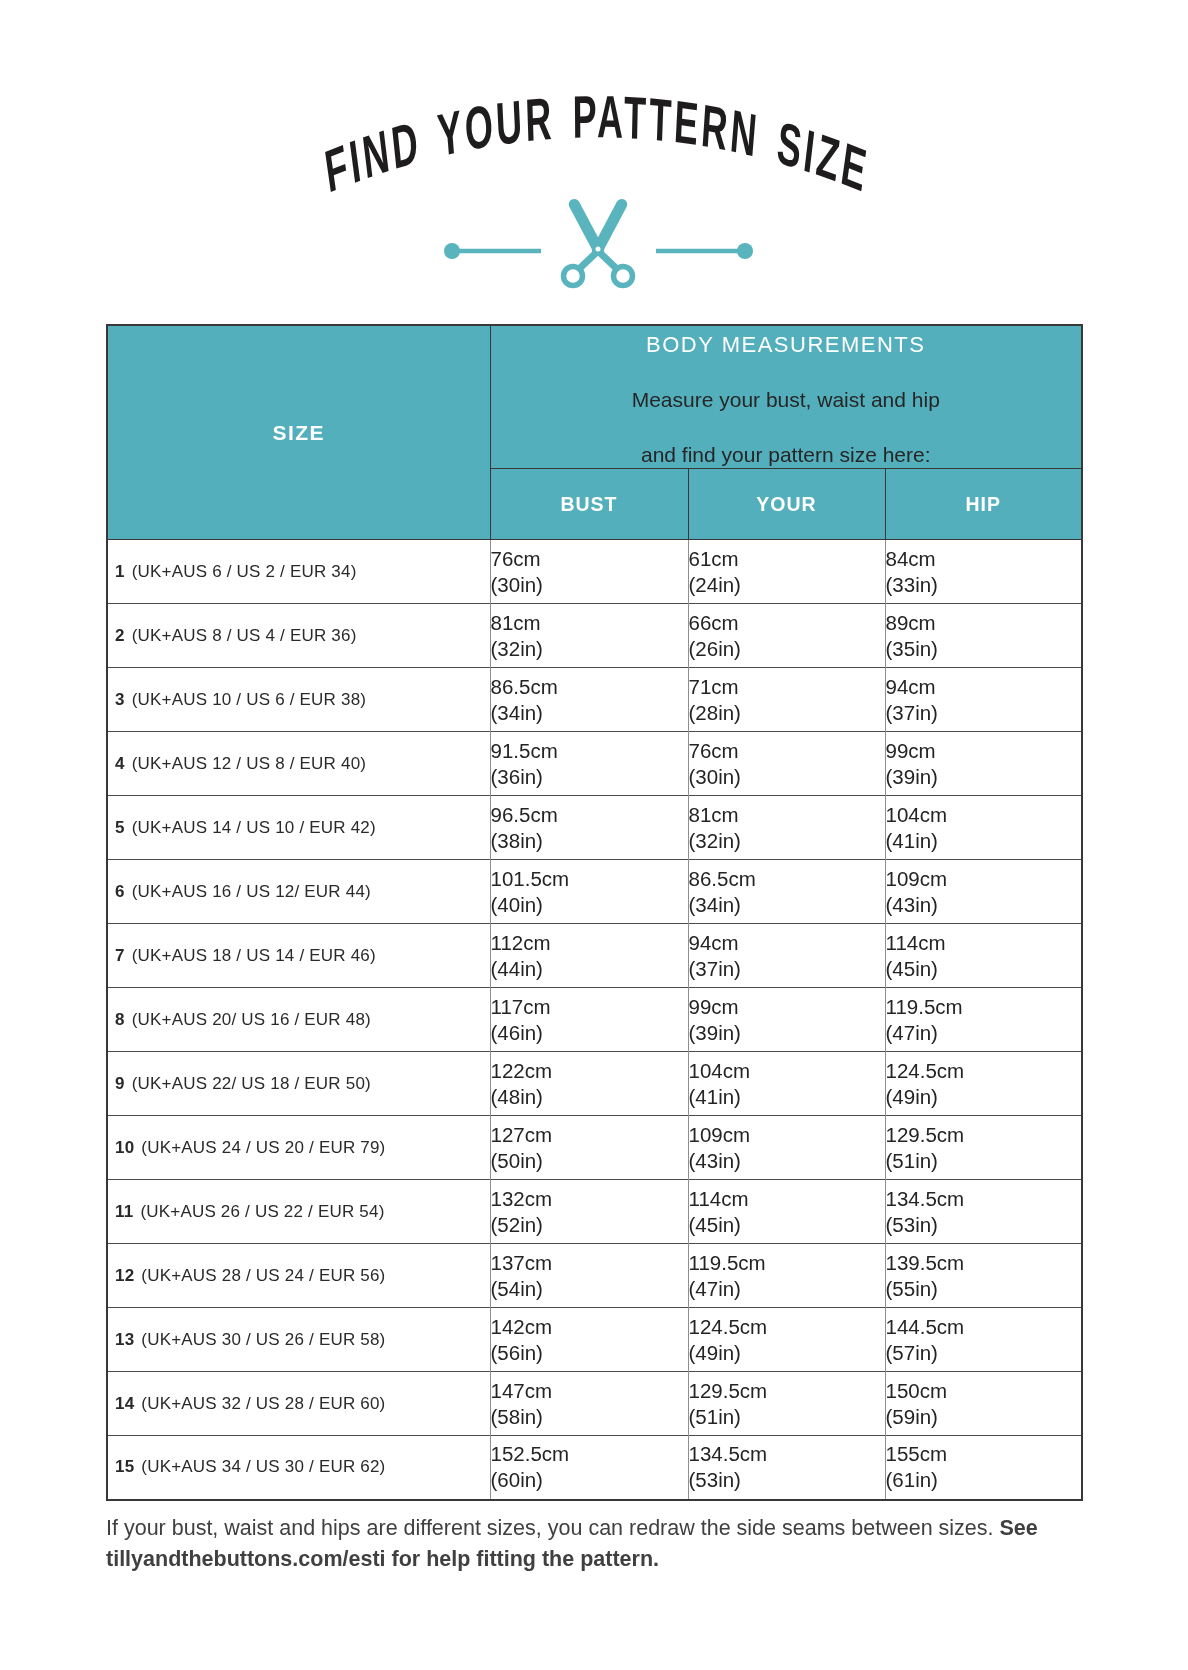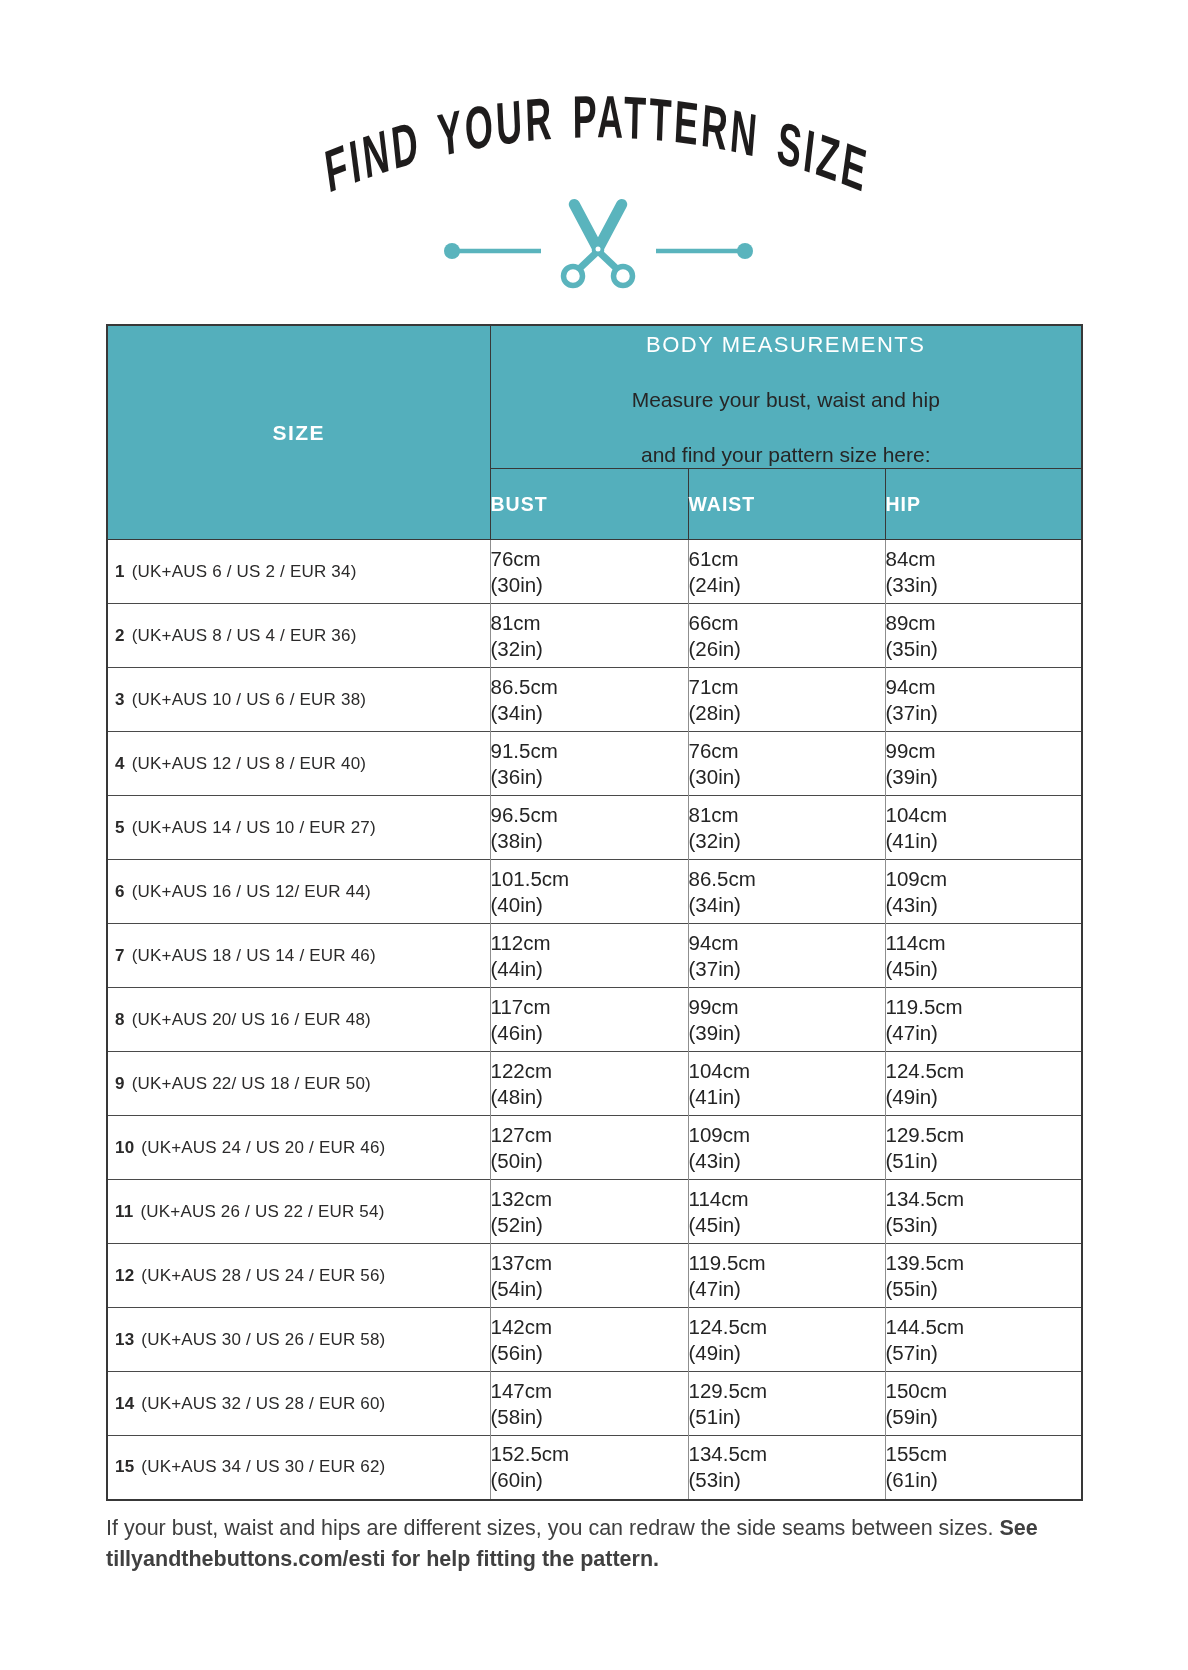--- a/index.html
+++ b/index.html
@@ -66,21 +66,21 @@
     font-size: 21px;
     font-weight: normal;
     line-height: 26px;
     margin-top: 29px;
   }
   th.meas-th {
     height: 71px;
     color: #ffffff;
     font-size: 19.5px;
     letter-spacing: 1px;
-    text-align: left;
+    text-align: center;
   }
 
   tbody td {
     height: 64px;
     border-top: 1.5px solid #4a4a4a;
     border-left: 1.3px solid #8f8f8f;
     background: #ffffff;
     vertical-align: middle;
   }
   tbody td:first-child { border-left: none; }
@@ -157,21 +157,21 @@
     <tr>
       <th class="size-th teal" rowspan="2">SIZE</th>
       <th class="group-th teal" colspan="3">
         <div class="group-title">BODY MEASUREMENTS</div>
         <div class="group-sub">Measure your bust, waist and hip</div>
         <div class="group-sub">and find your pattern size here:</div>
       </th>
     </tr>
     <tr>
       <th class="meas-th teal">BUST</th>
-      <th class="meas-th teal">WAIST</th>
+      <th class="meas-th teal">YOUR</th>
       <th class="meas-th teal">HIP</th>
     </tr>
   </thead>
   <tbody>
     <tr>
       <td class="size-cell"><span class="num">1</span><span>(UK+AUS 6 / US 2 / EUR 34)</span></td>
       <td class="val-cell">
           <div>76cm</div>
           <div>(30in)</div>
         </td>
@@ -223,21 +223,21 @@
       <td class="val-cell">
           <div>76cm</div>
           <div>(30in)</div>
         </td>
       <td class="val-cell">
           <div>99cm</div>
           <div>(39in)</div>
         </td>
     </tr>
     <tr>
-      <td class="size-cell"><span class="num">5</span><span>(UK+AUS 14 / US 10 / EUR 27)</span></td>
+      <td class="size-cell"><span class="num">5</span><span>(UK+AUS 14 / US 10 / EUR 42)</span></td>
       <td class="val-cell">
           <div>96.5cm</div>
           <div>(38in)</div>
         </td>
       <td class="val-cell">
           <div>81cm</div>
           <div>(32in)</div>
         </td>
       <td class="val-cell">
           <div>104cm</div>
@@ -298,21 +298,21 @@
       <td class="val-cell">
           <div>104cm</div>
           <div>(41in)</div>
         </td>
       <td class="val-cell">
           <div>124.5cm</div>
           <div>(49in)</div>
         </td>
     </tr>
     <tr>
-      <td class="size-cell"><span class="num">10</span><span>(UK+AUS 24 / US 20 / EUR 46)</span></td>
+      <td class="size-cell"><span class="num">10</span><span>(UK+AUS 24 / US 20 / EUR 79)</span></td>
       <td class="val-cell">
           <div>127cm</div>
           <div>(50in)</div>
         </td>
       <td class="val-cell">
           <div>109cm</div>
           <div>(43in)</div>
         </td>
       <td class="val-cell">
           <div>129.5cm</div>

